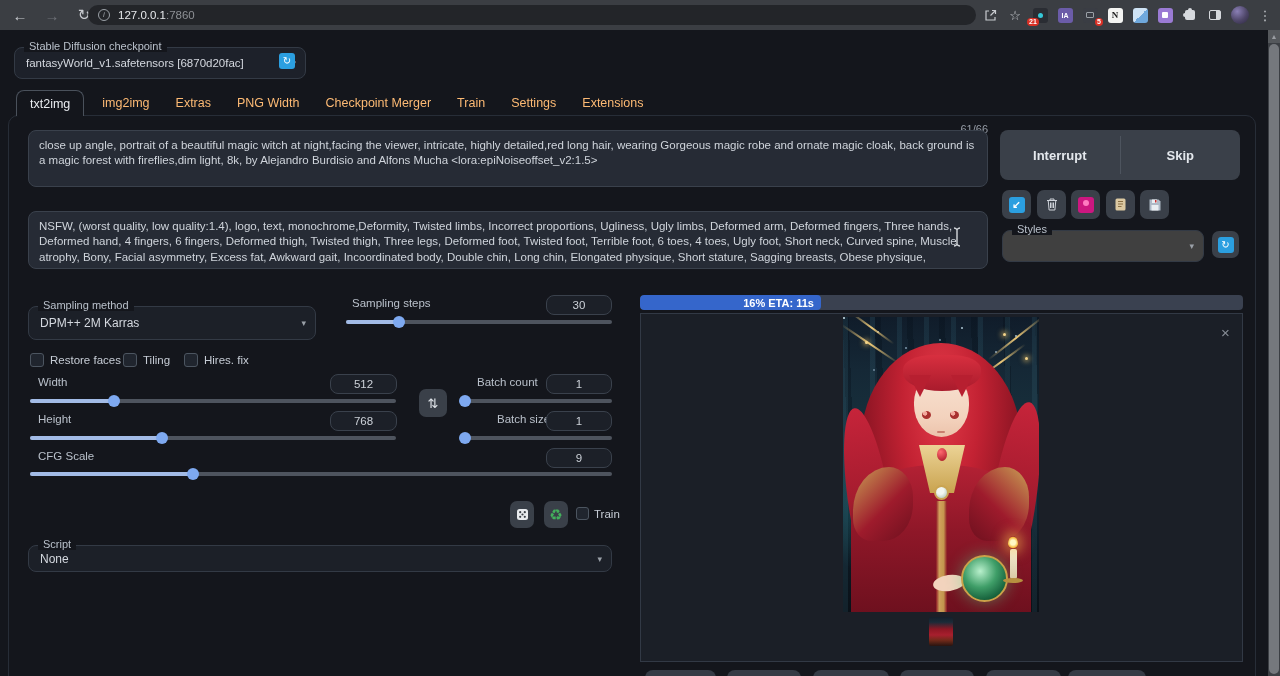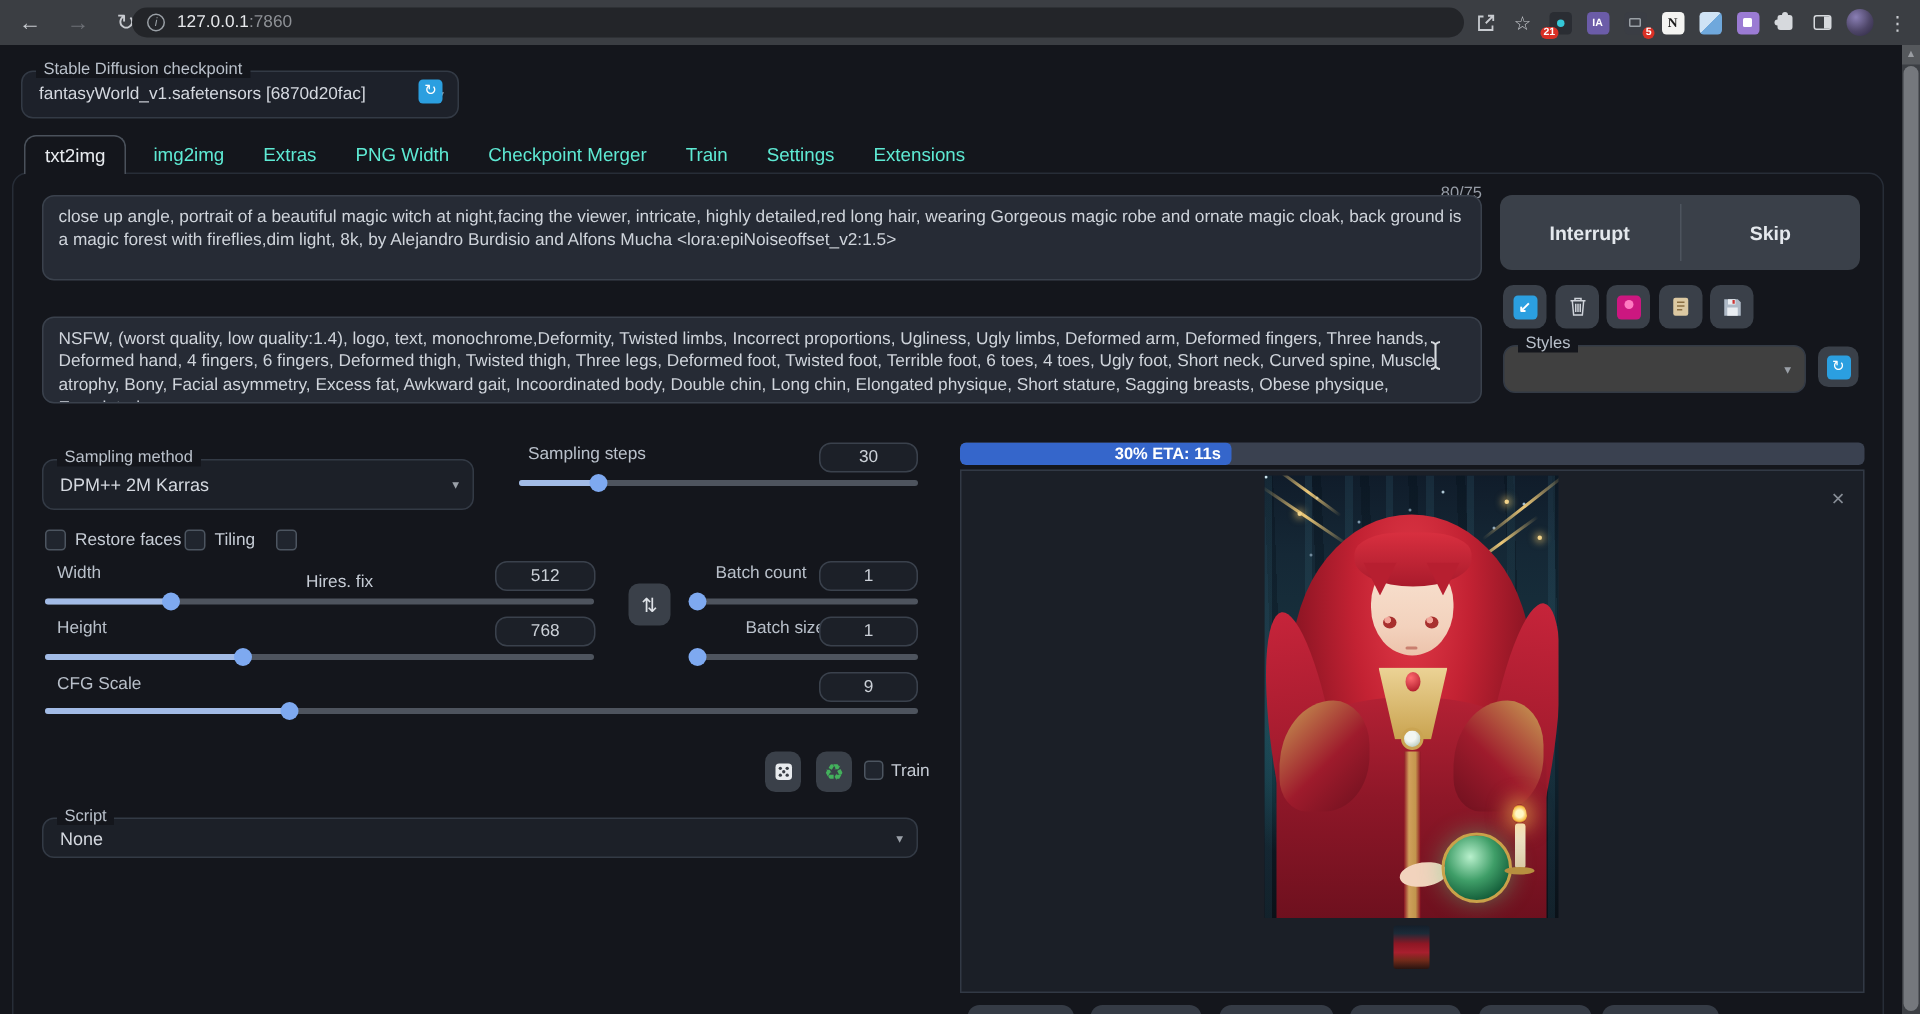--- a/index.html
+++ b/index.html
@@ -37,21 +37,21 @@
   .slider { position:absolute; height:13px; }
   .sl-track { position:absolute; left:0; right:0; top:5px; height:4px; border-radius:2px; background:#4e545e; }
   .sl-fill { position:absolute; left:0; top:5px; height:4px; border-radius:2px; background:#a2bbe6; }
   .sl-knob { position:absolute; top:1px; width:12px; height:12px; border-radius:50%; background:#7ea9f0; }
   .checkbox { position:absolute; width:14px; height:14px; border:1px solid #4c5560; border-radius:3px; background:#20252e; }
   .btn-sq { position:absolute; background:#3a4049; border-radius:7px; display:flex; align-items:center; justify-content:center; }
   
   .ckpt-refresh { position:absolute; left:279px; top:53px; width:16px; height:16px; border-radius:3px; background:#2b9fe0; color:#fff; font-size:10px; line-height:16px; text-align:center; }
   .tabs { position:absolute; left:16px; top:90px; height:26px; display:flex; align-items:center; }
   .tab-active { height:26px; padding:0 13px; border:1px solid #4a515b; border-bottom:none; border-radius:8px 8px 0 0; background:#14161c; color:#e8ebef; font-size:12.5px; display:flex; align-items:center; margin-right:18px; position:relative; z-index:2; }
-  .tab { color:#5eead4; font-size:12.5px; margin-right:26px; }
+  .tab { color:#fdba74; font-size:12.5px; margin-right:26px; }
   .content-wrap { position:absolute; left:8px; top:115px; width:1248px; height:600px; border:1px solid #272d37; border-radius:10px; }
   
   .counter { position:absolute; left:900px; top:123px; width:88px; text-align:right; font-size:11px; color:#969ca6; }
   .ta { position:absolute; left:28px; width:960px; background:#262b35; border:1px solid #3a414c; border-radius:8px; color:#cfd4db; font-size:11.5px; line-height:15.3px; padding:7px 10px; resize:none; overflow:hidden; font-family:"Liberation Sans", sans-serif; outline:none; }
   .ibeam { position:absolute; left:950px; top:226px; z-index:5; }
   
   .gen-split { position:absolute; left:1000px; top:130px; width:240px; height:50px; background:#3a4049; border-radius:8px; display:flex; }
   .gen-half { flex:1; display:flex; align-items:center; justify-content:center; color:#e4e8ed; font-weight:bold; font-size:13px; }
   .gen-div { width:1px; background:#4d545e; margin:6px 0; }
   .mini-btn { width:29px; height:29px; top:190px; }
@@ -189,21 +189,21 @@
     <div class="tab">img2img</div>
     <div class="tab">Extras</div>
     <div class="tab">PNG Width</div>
     <div class="tab">Checkpoint Merger</div>
     <div class="tab">Train</div>
     <div class="tab">Settings</div>
     <div class="tab">Extensions</div>
   </div>
   <div class="content-wrap"></div>
 
-  <div class="counter">80/75</div>
+  <div class="counter">61/66</div>
   <textarea class="ta" style="top: 130px; height: 57px;" spellcheck="false">close up angle, portrait of a beautiful magic witch at night,facing the viewer, intricate, highly detailed,red long hair, wearing Gorgeous magic robe and ornate magic cloak, back ground is a magic forest with fireflies,dim light, 8k, by Alejandro Burdisio and Alfons Mucha &lt;lora:epiNoiseoffset_v2:1.5&gt;</textarea>
   <textarea class="ta" style="top: 211px; height: 58px;" spellcheck="false">NSFW, (worst quality, low quality:1.4), logo, text, monochrome,Deformity, Twisted limbs, Incorrect proportions, Ugliness, Ugly limbs, Deformed arm, Deformed fingers, Three hands, Deformed hand, 4 fingers, 6 fingers, Deformed thigh, Twisted thigh, Three legs, Deformed foot, Twisted foot, Terrible foot, 6 toes, 4 toes, Ugly foot, Short neck, Curved spine, Muscle atrophy, Bony, Facial asymmetry, Excess fat, Awkward gait, Incoordinated body, Double chin, Long chin, Elongated physique, Short stature, Sagging breasts, Obese physique, Emaciated</textarea>
   <div class="ibeam">
     <svg width="14" height="22" viewBox="0 0 14 22">
         <path d="M4 2 C5.5 2 6 2.5 7 3.5 C8 2.5 8.5 2 10 2 M7 3.5 V18.5 M4 20 C5.5 20 6 19.5 7 18.5 C8 19.5 8.5 20 10 20" fill="none" stroke="#d6dade" stroke-width="1.4"></path>
       </svg>
   </div>
 
   <div class="gen-split">
     <div class="gen-half">Interrupt</div>
@@ -257,21 +257,21 @@
     <div class="sl-track"></div>
     <div class="sl-fill" style="width: 20%;"></div>
     <div class="sl-knob" style="left: calc(20% - 6px);"></div>
   </div>
 
   <div class="checkbox" style="left:30px; top:353px;"></div>
   <span class="flabel" style="left:50px; top:354px; color:#c6ccd5;">Restore faces</span>
   <div class="checkbox" style="left:123px; top:353px;"></div>
   <span class="flabel" style="left:143px; top:354px; color:#c6ccd5;">Tiling</span>
   <div class="checkbox" style="left:184px; top:353px;"></div>
-  <span class="flabel" style="left:204px; top:354px; color:#c6ccd5;margin-top:28px;">Hires. fix</span>
+  <span class="flabel" style="left:204px; top:354px; color:#c6ccd5;">Hires. fix</span>
 
   <span class="flabel" style="left:38px; top:376px;">Width</span>
   <div class="numbox" style="left:330px; top:374px; width:67px; height:20px;">512</div>
   <div class="slider" style="left:30px; top:394px; width:366px;">
     <div class="sl-track"></div>
     <div class="sl-fill" style="width: 23%;"></div>
     <div class="sl-knob" style="left: calc(23% - 6px);"></div>
   </div>
 
   <span class="flabel" style="left:38px; top:413px;">Height</span>
@@ -327,21 +327,21 @@
   <span class="flabel" style="left:594px; top:508px; color:#c6ccd5;">Train</span>
 
   <div class="notch-box" style="left:28px; top:545px; width:584px; height:27px; background:#1c2028;">
     <span class="notch-label">Script</span>
     <span class="sel-value">None</span>
     <span class="caret">▾</span>
   </div>
 
   <div class="progress-track">
     <div class="progress-fill" style="width: 30%;">
-      <span>30% ETA: 11s</span>
+      <span>16% ETA: 11s</span>
     </div>
   </div>
 
   <div class="gallery"></div>
   <span class="gal-close">×</span>
 
   <div id="art">
     <div class="a-trees"></div>
     <div class="a-stars"></div>
     <div class="a-glow"></div>

